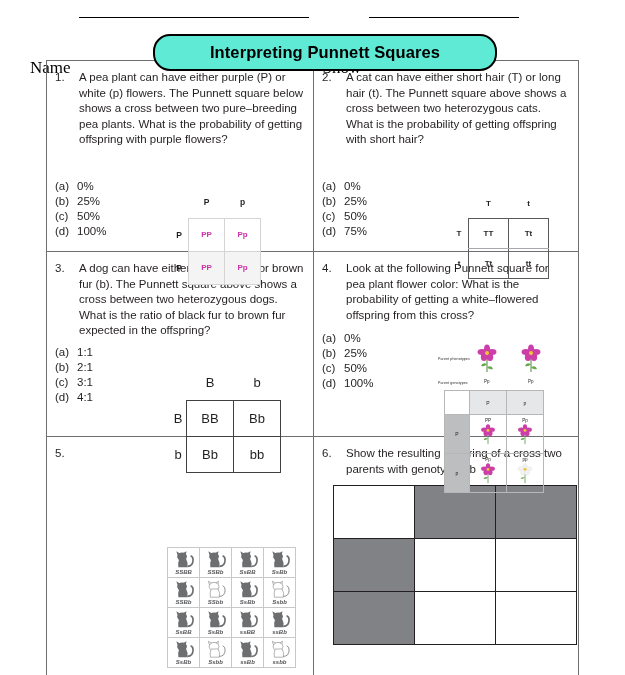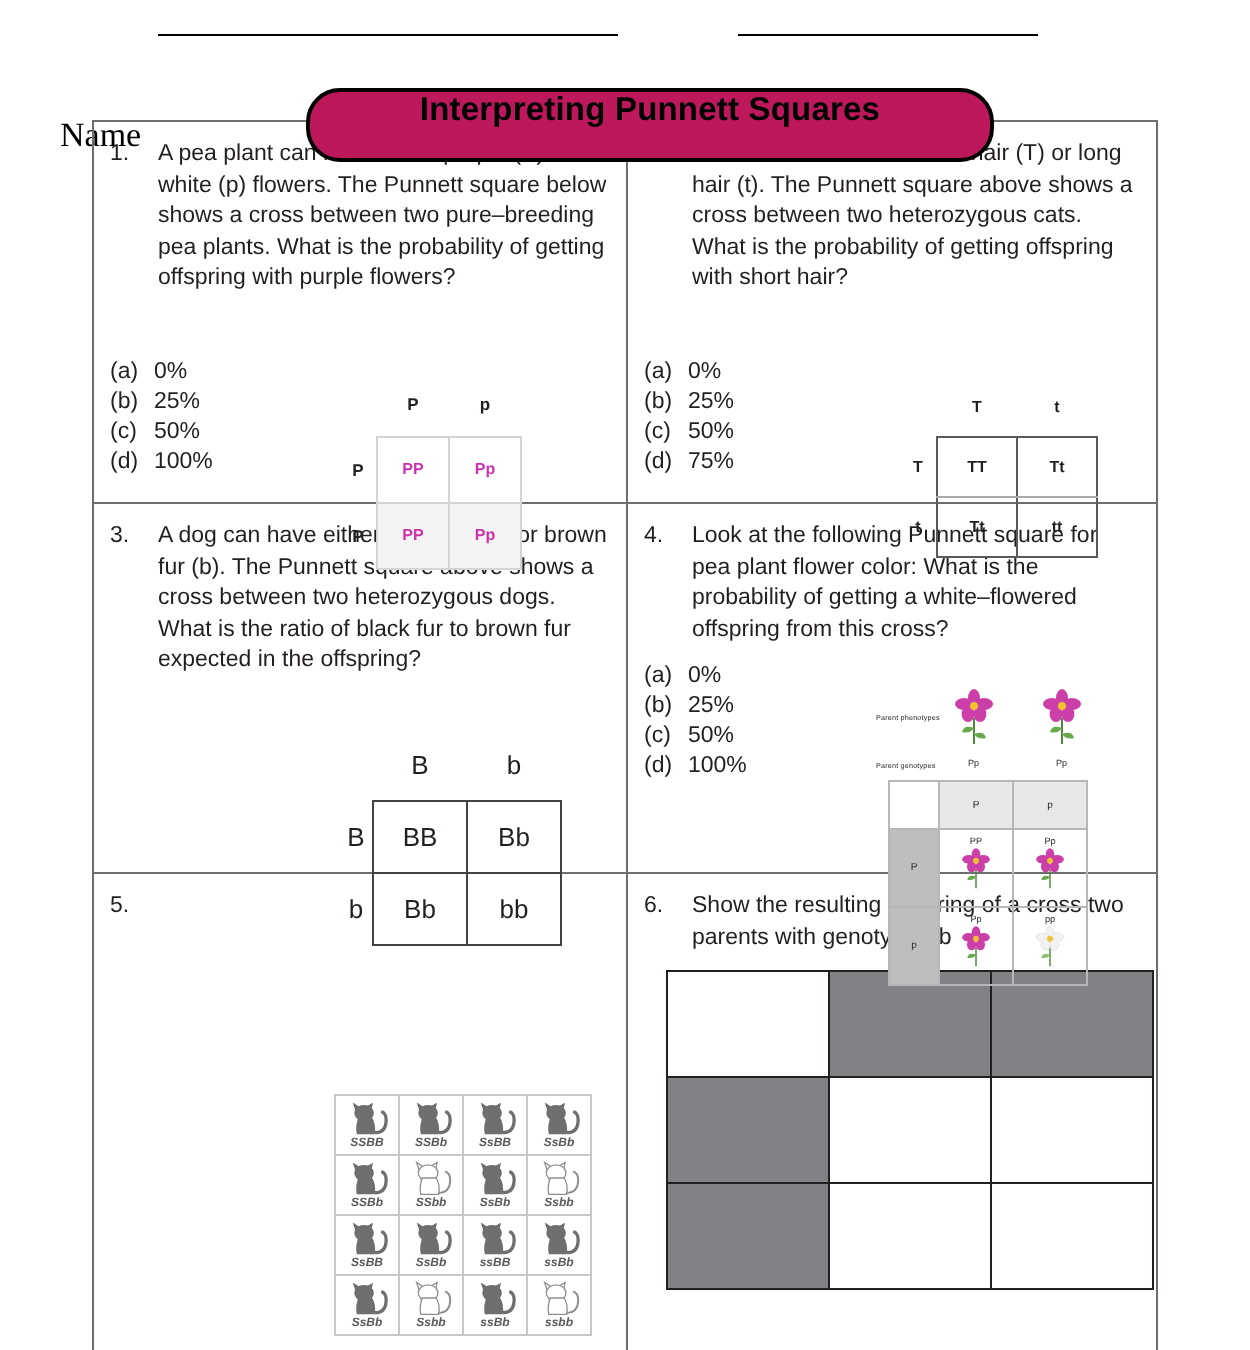--- a/index.html
+++ b/index.html
@@ -29,26 +29,26 @@
   .sheet{
     position:absolute;
     left:46px; top:60px;
     width:533px; height:640px;
     border:1.4px solid #6d6e70;
     border-bottom:none;
     box-sizing:border-box;
   }
   .title-pill{
     position:absolute;
-    left:153px; top:44px;
+    left:153px; top:34px;
     width:340px; height:33px;
     border:2px solid #000;
     border-radius:17px;
-    background:#be185d;
-    display:flex; justify-content:center;
+    background:#5eead4;
+    display:flex; align-items:center; justify-content:center;
     z-index:5;
   }
   .title-pill span{
     font-weight:bold;
     font-size:16.5px;
     letter-spacing:.1px;
     color:#000;
     white-space:nowrap;
   }
 
@@ -219,20 +219,26 @@
         <div><span class="ch-key">(c)</span><span>50%</span></div>
         <div><span class="ch-key">(d)</span><span>75%</span></div>
       </div>
     </div>
   </div>
 
   <div class="cell left row2">
     <div class="qbody">
       <div class="qnum">3.</div>
       <div class="qtext">A dog can have either black fur (B) or brown fur (b). The Punnett square above shows a cross between two heterozygous dogs. What is the ratio of black fur to brown fur expected in the offspring?</div>
+      <div class="choices" style="top:93px;">
+        <div><span class="ch-key">(a)</span><span>1:1</span></div>
+        <div><span class="ch-key">(b)</span><span>2:1</span></div>
+        <div><span class="ch-key">(c)</span><span>3:1</span></div>
+        <div><span class="ch-key">(d)</span><span>4:1</span></div>
+      </div>
     </div>
   </div>
 
   <div class="cell right row2">
     <div class="qbody">
       <div class="qnum">4.</div>
       <div class="qtext">Look at the following Punnett square for pea plant flower color: What is the probability of getting a white–flowered offspring from this cross?</div>
       <div class="choices" style="top:79px;">
         <div><span class="ch-key">(a)</span><span>0%</span></div>
         <div><span class="ch-key">(b)</span><span>25%</span></div>

